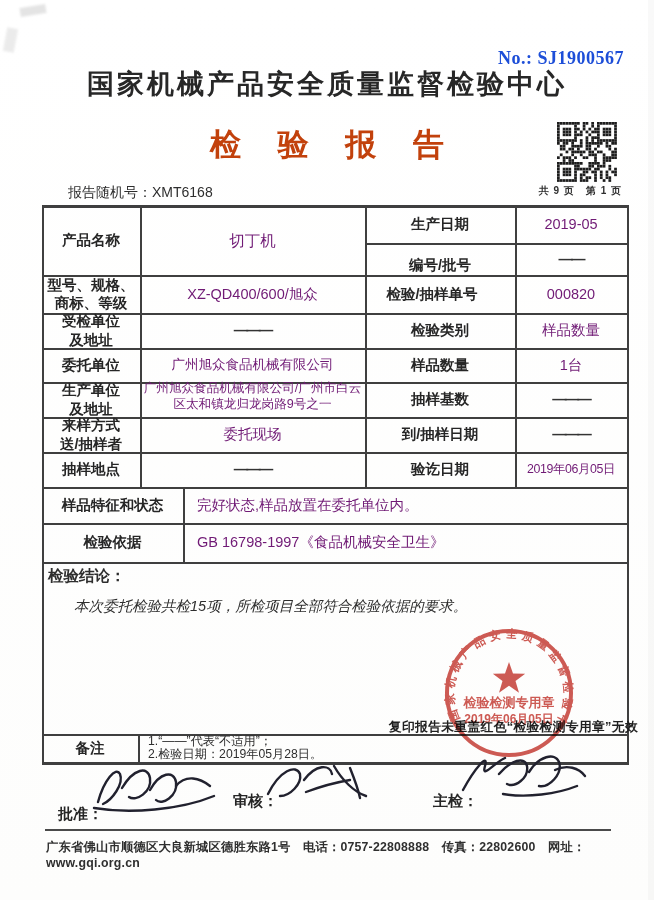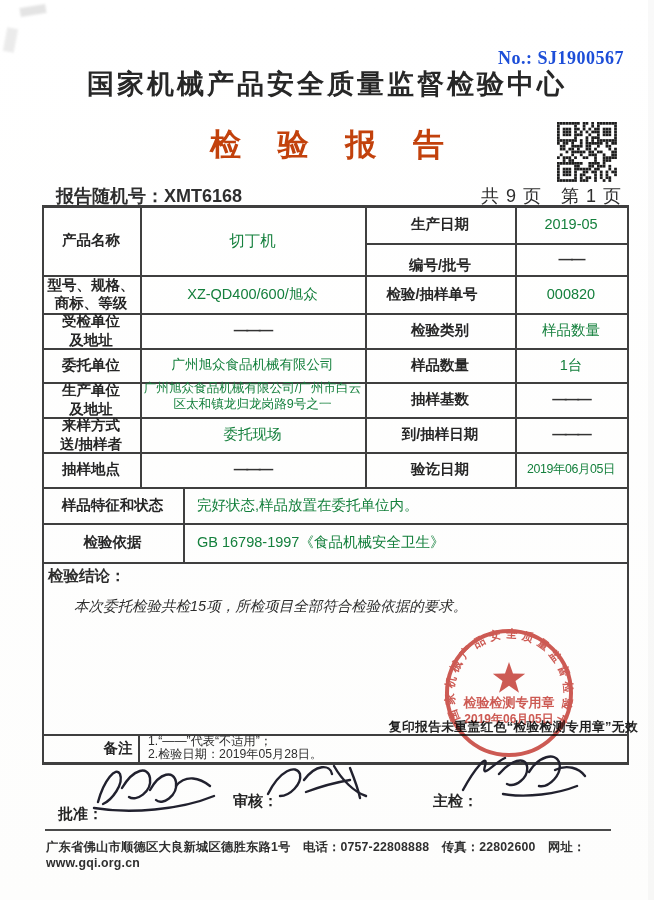--- a/index.html
+++ b/index.html
@@ -9,40 +9,40 @@
     font-family:"Liberation Sans","DejaVu Sans",sans-serif;
     color:#2e2e2e;
   }
   .abs{position:absolute;}
   .cell{
     position:absolute;display:flex;align-items:center;justify-content:center;
     text-align:center;z-index:3;white-space:pre-line;line-height:1.25;
   }
   .cell.left{justify-content:flex-start;text-align:left;}
   .lbl{font-weight:bold;font-size:14.5px;color:#262626;}
-  .val{font-size:14.5px;color:#15803d;}
+  .val{font-size:14.5px;color:#701a75;}
   .dash{letter-spacing:-2px;font-weight:bold;color:#333;}
   .hl,.vl{position:absolute;background:#3f3f3f;z-index:2;}
   .hl{height:2px;}
   .vl{width:2px;}
   #org-title{
     left:0;top:66px;width:654px;text-align:center;z-index:3;
     font-size:27px;font-weight:bold;letter-spacing:3px;color:#272727;
   }
   #report-title{
     left:0;top:124px;width:654px;text-align:center;z-index:3;
     font-size:31px;font-weight:bold;letter-spacing:14px;padding-left:14px;
     box-sizing:border-box;color:#c2410c;
   }
   #report-no{
     top:48px;right:30px;z-index:3;font-family:"Liberation Serif","DejaVu Serif",serif;
     font-size:18px;font-weight:bold;color:#1d4ed8;letter-spacing:0.5px;
   }
-  #random-no{left:56px;top:184px;font-size:18px;font-weight:bold;z-index:3;}
-  #pagination{right:32px;top:184px;font-size:18px;font-weight:normal;z-index:3;letter-spacing:1px;}
+  #random-no{left:68px;top:184px;font-size:14px;font-weight:normal;z-index:3;}
+  #pagination{right:32px;top:184px;font-size:10px;font-weight:bold;z-index:3;letter-spacing:1px;}
   #conclusion-title{left:48px;top:566px;font-size:15.5px;font-weight:bold;z-index:3;}
   #conclusion-body{left:74px;top:597px;width:520px;font-size:14.5px;z-index:3;font-style:italic;}
   #copy-notice{
     right:16px;top:719px;z-index:4;font-size:12.8px;font-weight:bold;color:#1f1f1f;
     letter-spacing:0.3px;
   }
   #stamp{left:434px;top:621px;z-index:5;mix-blend-mode:multiply;opacity:0.88;}
   .sig-label{position:absolute;z-index:3;font-size:15px;font-weight:bold;color:#262626;}
   .sig{position:absolute;z-index:4;}
   #footer-rule{left:45px;top:829px;width:566px;height:2px;background:#4a4a4a;z-index:2;}
@@ -393,21 +393,21 @@
   <circle cx="0" cy="0" r="62" fill="none" stroke="#c8443c" stroke-width="4"></circle>
   <path id="ringPath" d="M -48 28 A 55.5 55.5 0 1 1 48 28" fill="none"></path>
   <text font-size="11.5" font-weight="bold" fill="#c8443c" letter-spacing="3">
     <textPath href="#ringPath" startOffset="2" textLength="252">国家机械产品安全质量监督检验中心</textPath>
   </text>
   <path fill="#c8443c" d="M0,-31 L4,-19.5 L16.2,-19.25 L6.5,-11.9 L10,-0.25 L0,-7.2 L-10,-0.25 L-6.5,-11.9 L-16.2,-19.25 L-4,-19.5 Z"></path>
   <text x="0" y="14" text-anchor="middle" font-size="13" font-weight="bold" fill="#c8443c">检验检测专用章</text>
   <text x="0" y="30" text-anchor="middle" font-size="12" font-weight="bold" fill="#c8443c">2019年06月05日</text>
 </svg>
 
-<div class="cell lbl" style="left:42px;top:734px;width:96px;height:28px;padding-left:28px;">备注</div>
+<div class="cell lbl" style="left:42px;top:734px;width:96px;height:28px;">备注</div>
 <div class="cell left" style="left:148px;top:734px;width:470px;height:28px;font-size:12.2px;line-height:13.5px;flex-direction:column;align-items:flex-start;justify-content:center;">
   <div>1.“——”代表“不适用”；</div>
   <div>2.检验日期：2019年05月28日。</div>
 </div>
 
 <div class="sig-label" style="left:58px;top:805px;">批准：</div>
 <svg class="sig" style="left:88px;top:758px;" width="132" height="58" viewBox="0 0 132 58">
   <g fill="none" stroke="#21212e" stroke-width="2.4" stroke-linecap="round">
     <path d="M10,44 C16,22 28,8 32,16 C36,26 24,42 15,46"></path>
     <path d="M34,30 C46,10 60,8 62,20 C64,34 48,44 41,39"></path>

